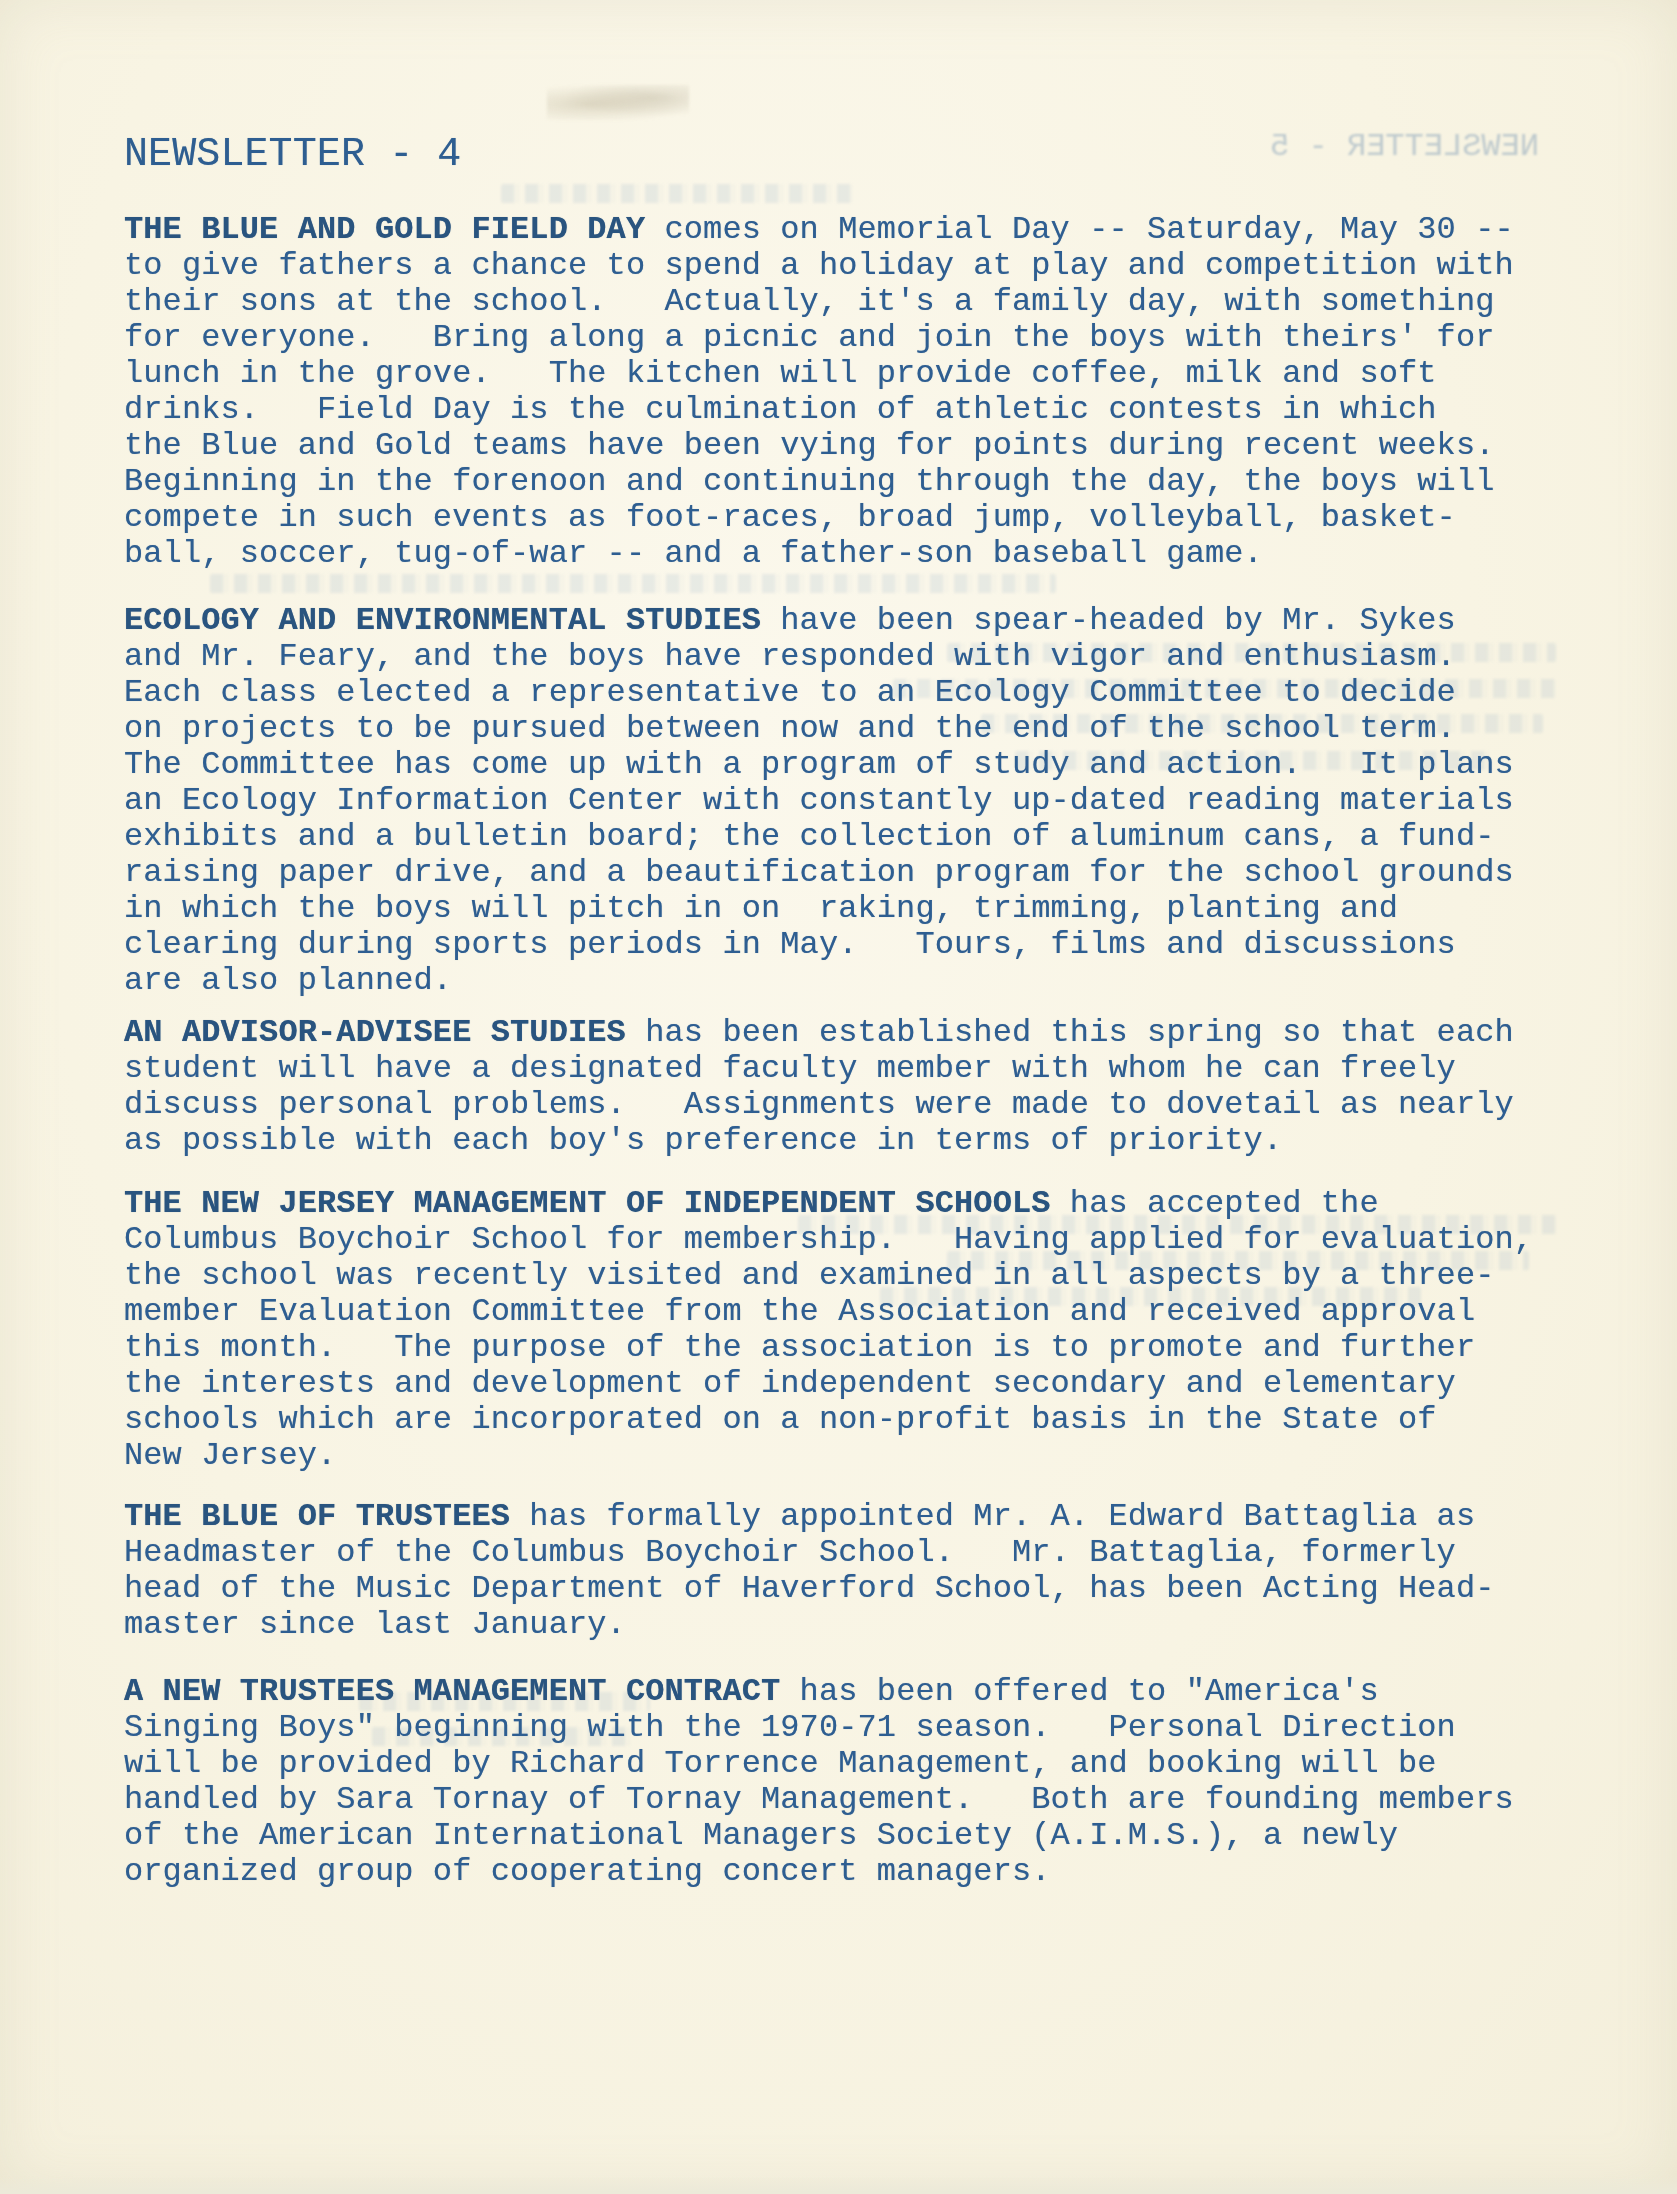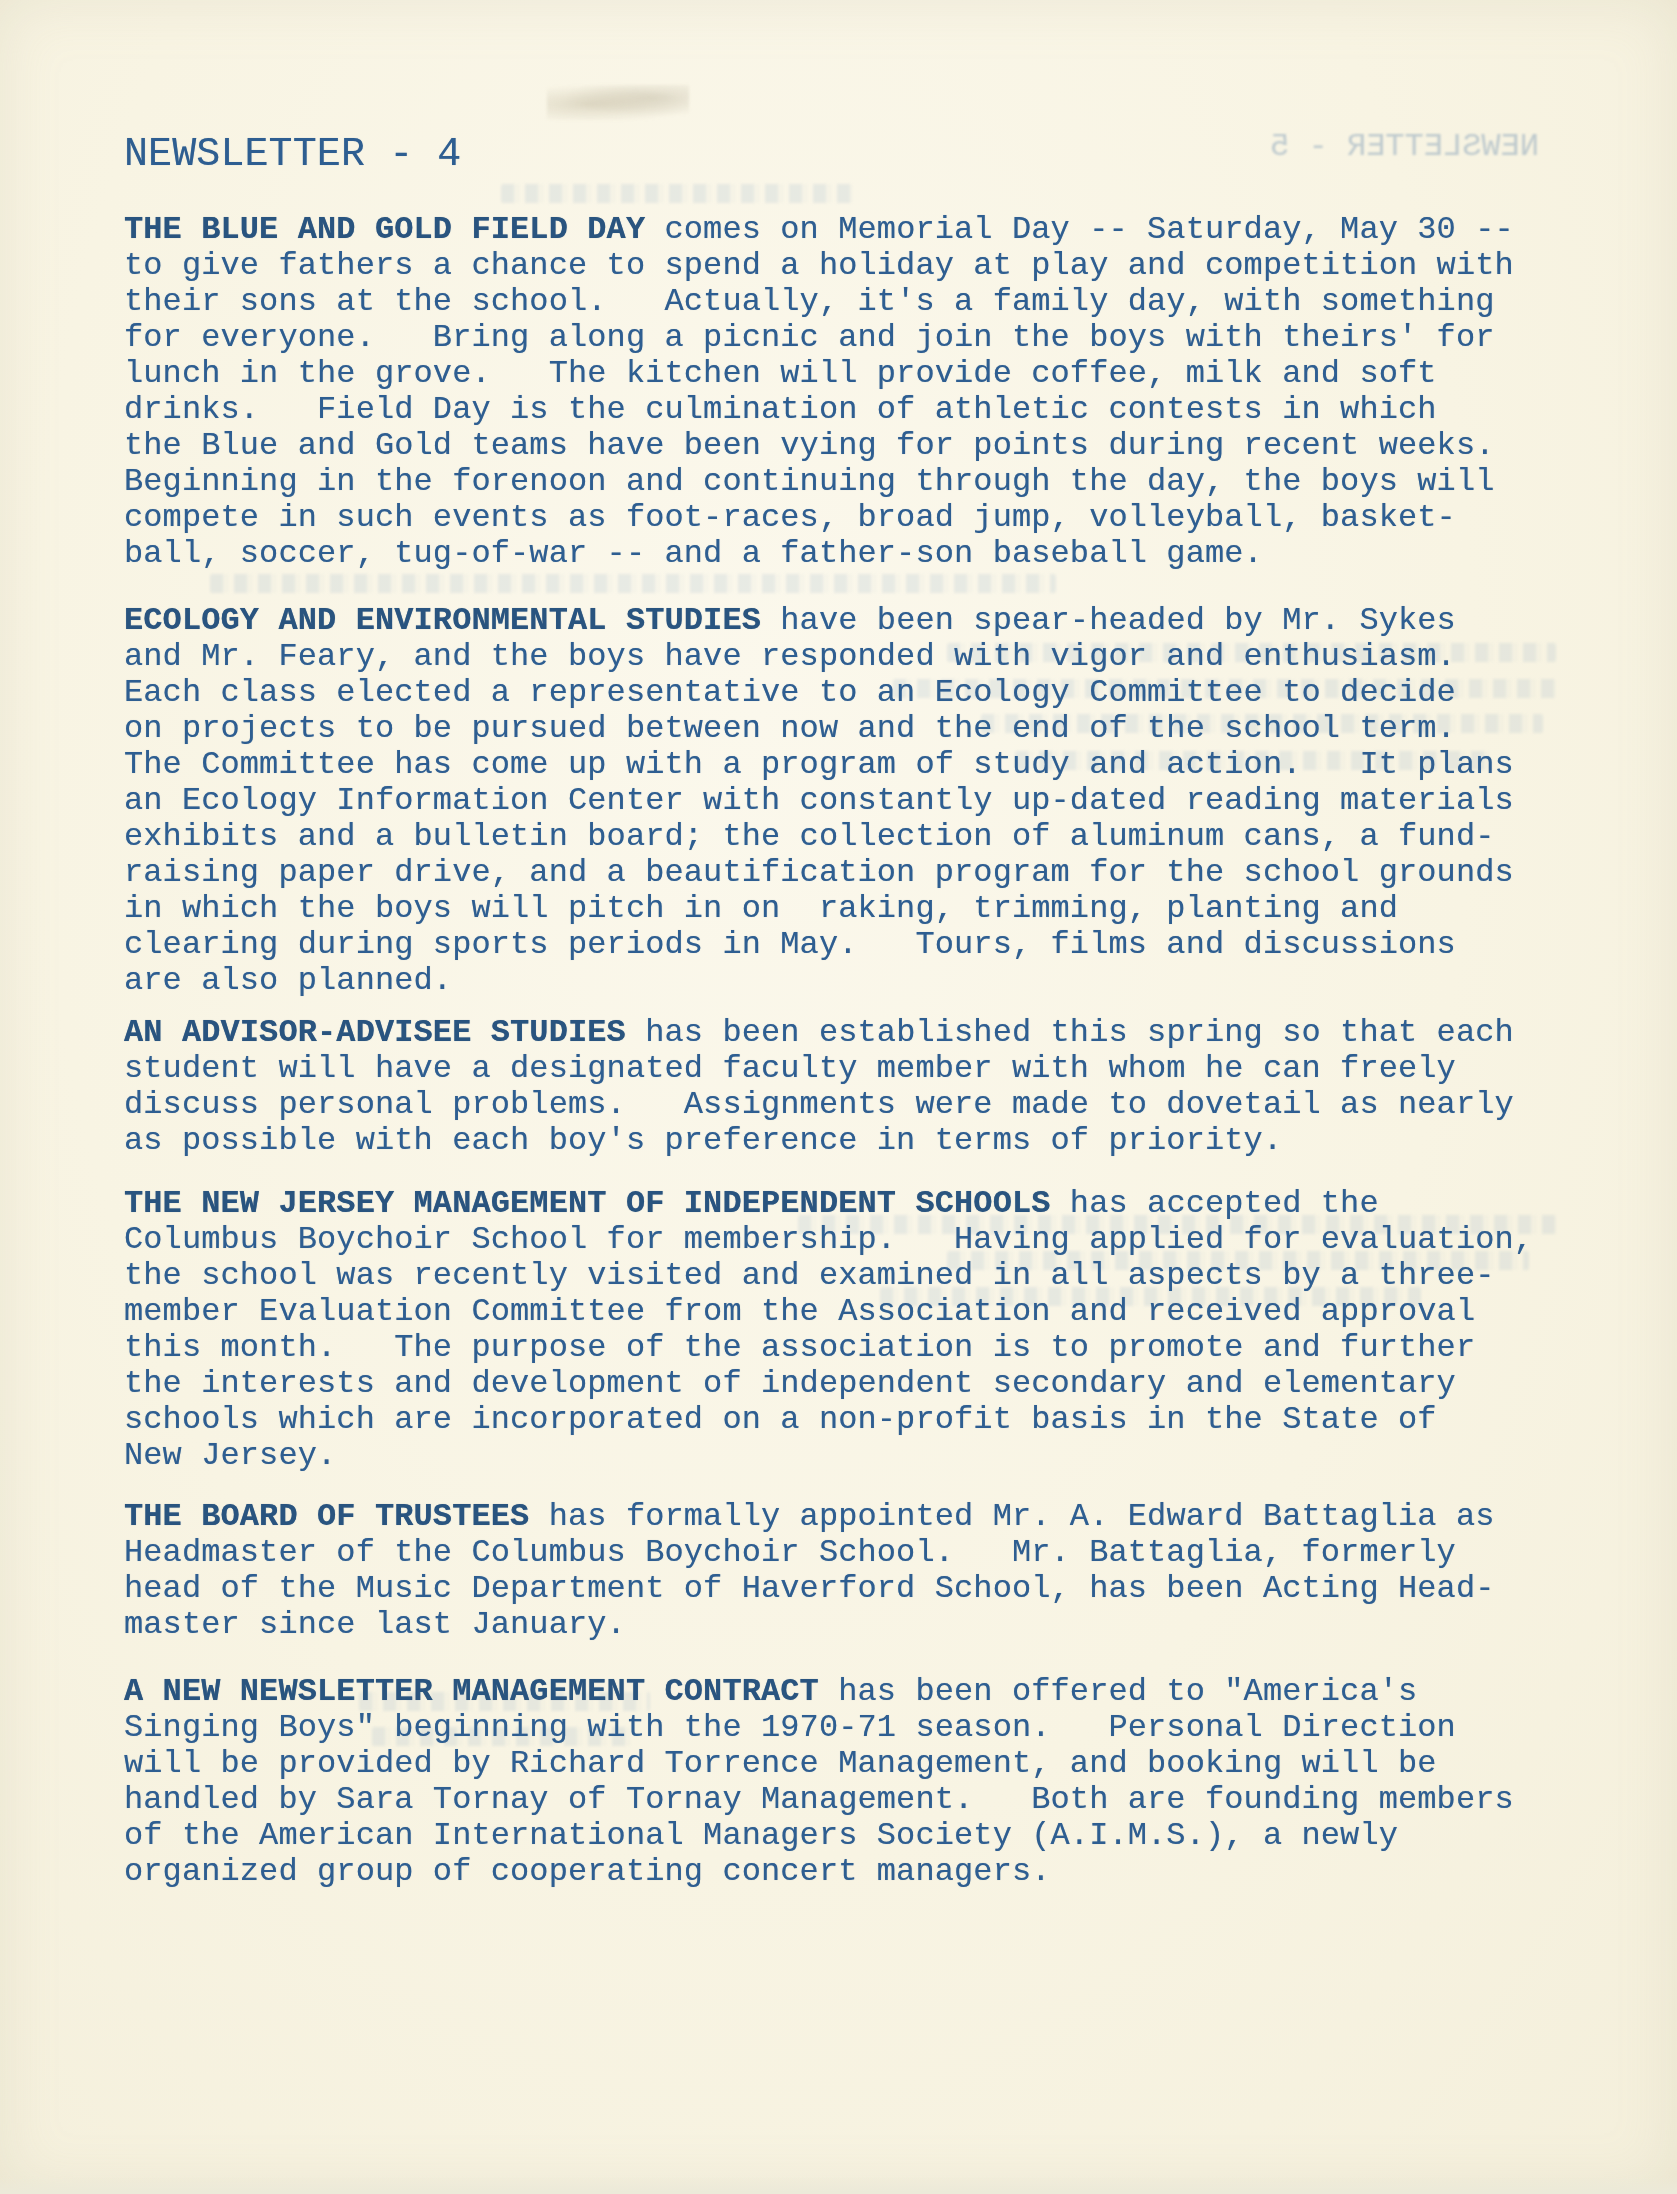--- a/index.html
+++ b/index.html
@@ -134,26 +134,26 @@
 
   <div class="para" style="top:1178px"><span class="headline">THE NEW JERSEY MANAGEMENT OF INDEPENDENT SCHOOLS</span><span> has accepted the
 Columbus Boychoir School for membership.   Having applied for evaluation,
 the school was recently visited and examined in all aspects by a three-
 member Evaluation Committee from the Association and received approval
 this month.   The purpose of the association is to promote and further
 the interests and development of independent secondary and elementary
 schools which are incorporated on a non-profit basis in the State of
 New Jersey.</span></div>
 
-  <div class="para" style="top:1491px"><span class="headline">THE BOARD OF TRUSTEES</span><span> has formally appointed Mr. A. Edward Battaglia as
+  <div class="para" style="top:1491px"><span class="headline">THE BLUE OF TRUSTEES</span><span> has formally appointed Mr. A. Edward Battaglia as
 Headmaster of the Columbus Boychoir School.   Mr. Battaglia, formerly
 head of the Music Department of Haverford School, has been Acting Head-
 master since last January.</span></div>
 
-  <div class="para" style="top:1666px"><span class="headline">A NEW NEWSLETTER MANAGEMENT CONTRACT</span><span> has been offered to "America's
+  <div class="para" style="top:1666px"><span class="headline">A NEW TRUSTEES MANAGEMENT CONTRACT</span><span> has been offered to "America's
 Singing Boys" beginning with the 1970-71 season.   Personal Direction
 will be provided by Richard Torrence Management, and booking will be
 handled by Sara Tornay of Tornay Management.   Both are founding members
 of the American International Managers Society (A.I.M.S.), a newly
 organized group of cooperating concert managers.</span></div>
 
   <div class="bottom-edge"></div>
 </div>
 
 

